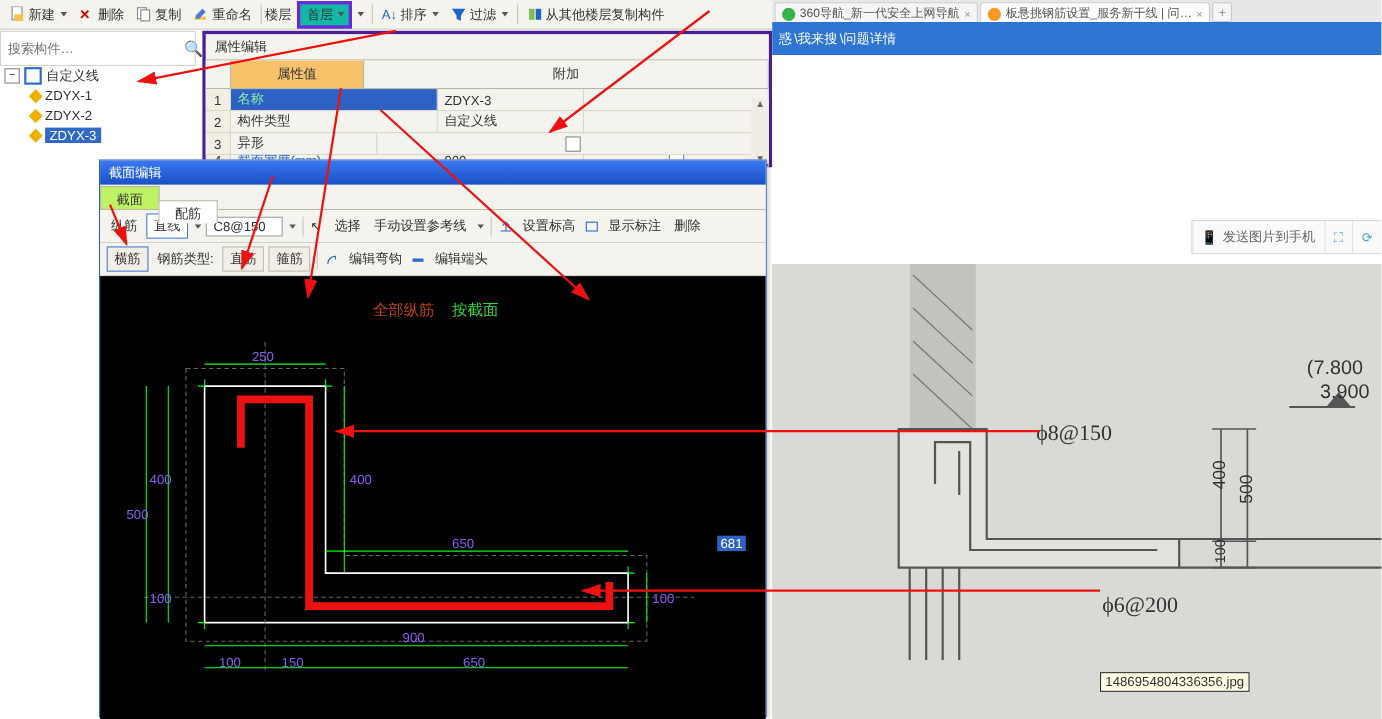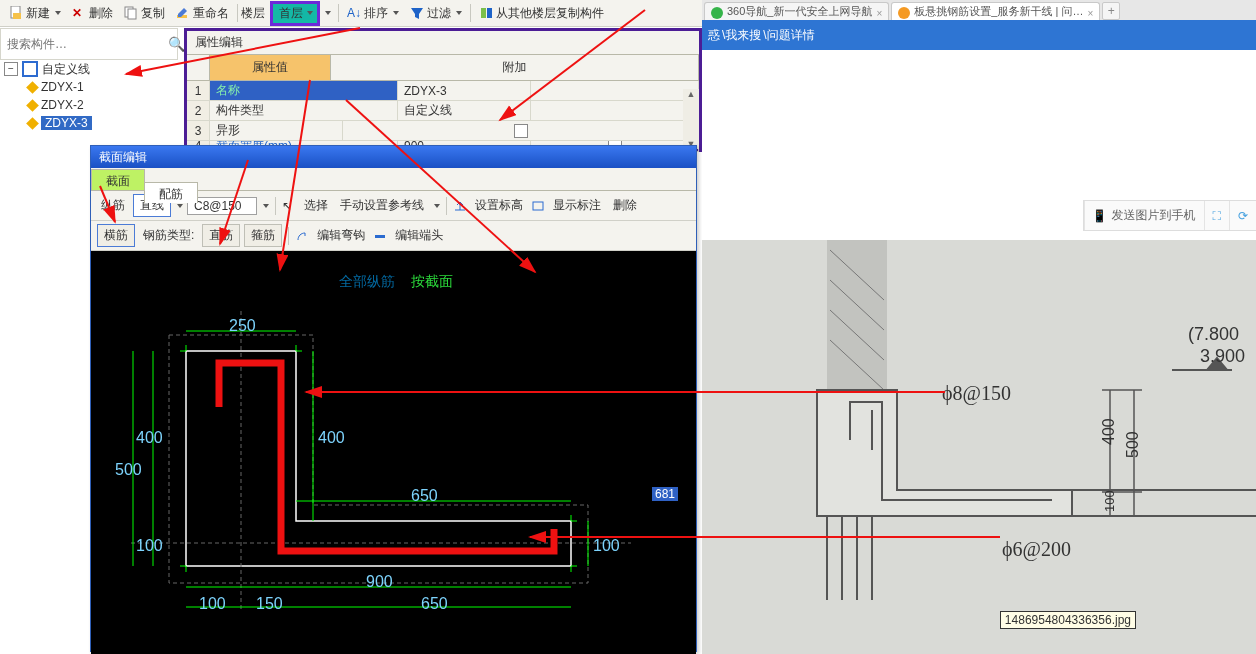--- a/index.html
+++ b/index.html
@@ -47,22 +47,22 @@
   .modal-title{height:22px;background:linear-gradient(#3a78f0,#1a50c4);color:#fff;display:flex;align-items:center;padding:0 8px;font-size:12px}
   .modal-tabs{display:flex;height:22px;border-bottom:1px solid #b8b8a8;background:#f4f3ee}
   .m-tab{padding:3px 14px;border:1px solid #b8b8a8;border-bottom:none;background:#bef264;margin-right:-1px;margin-top:1px}
   .m-tab.active{background:#fff;position:relative;top:13px}
   .modal-bar{display:flex;align-items:center;gap:4px;padding:3px 6px;border-bottom:1px solid #d0d0c8;background:#f4f3ee}
   .mb-lbl{padding:1px 4px}
   .mb-btn{padding:2px 6px;border:1px solid #bfbfb6;background:#f0eee6;cursor:pointer}
   .mb-btn.active{background:#fff;border-color:#4b7bd6}
   .mb-field{border:1px solid #a0a0a0;background:#fff;padding:1px 6px}
   .canvas{position:relative;flex:1;background:#000;height:432px}
-  .dimtxt{position:absolute;color:#7dd3fc;font-size:16px}
-  .note{position:absolute;color:#0369a1;font-size:14px}
+  .dimtxt{position:absolute;color:#8b5cf6;font-size:12px}
+  .note{position:absolute;color:#c2410c;font-size:14px}
   .note.green{color:#2bdb3b}
   
   .right{position:absolute;left:702px;top:0;right:0;bottom:0;background:#fff}
   .browser-tabs{height:20px;background:#e7e7e7;display:flex;align-items:flex-end;padding-left:2px;gap:2px}
   .btab{background:#f5f5f5;border:1px solid #c9c9c9;border-bottom:none;border-radius:3px 3px 0 0;padding:1px 6px;display:flex;align-items:flex-end;gap:4px;font-size:11px;color:#555;max-width:200px}
   .btab .x{color:#999;font-size:10px}
   .favico{width:12px;height:12px;border-radius:50%}
   .addtab{width:16px;height:16px;border:1px solid #c9c9c9;background:#f5f5f5;display:flex;align-items:center;justify-content:center;color:#888;border-radius:2px}
   .crumb{height:30px;background:#2e75d3;color:#fff;display:flex;align-items:center;padding-left:6px;gap:2px}
   .qcard{padding:18px 10px 10px 10px}

